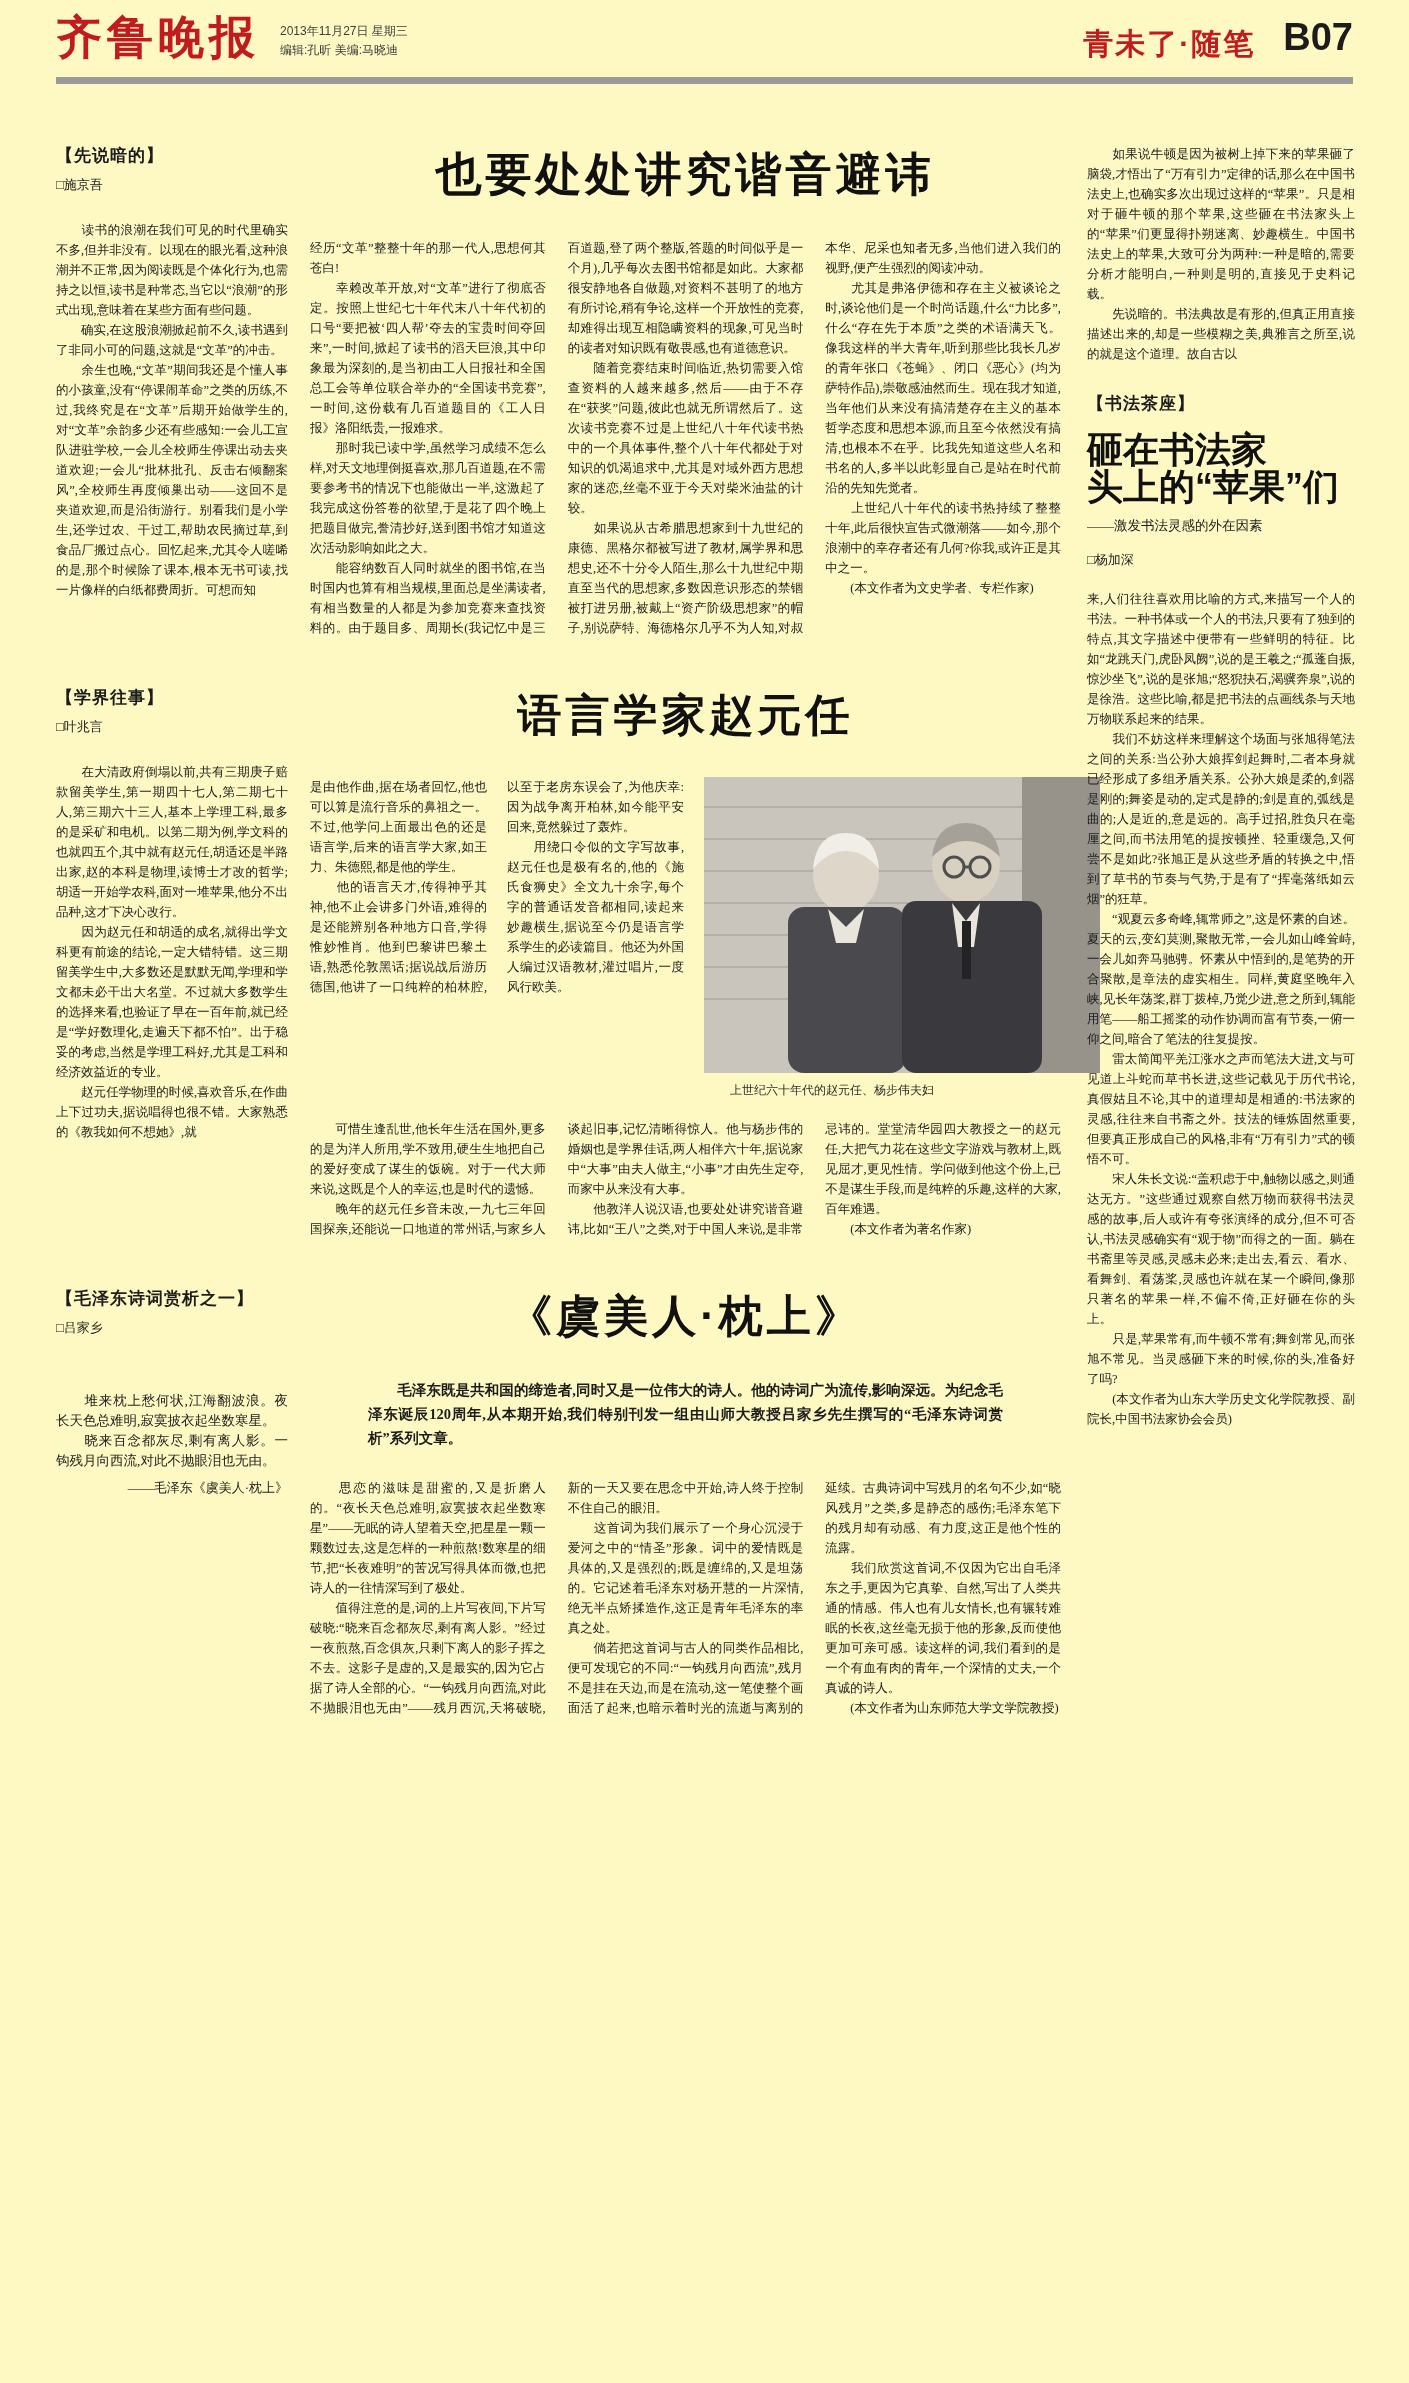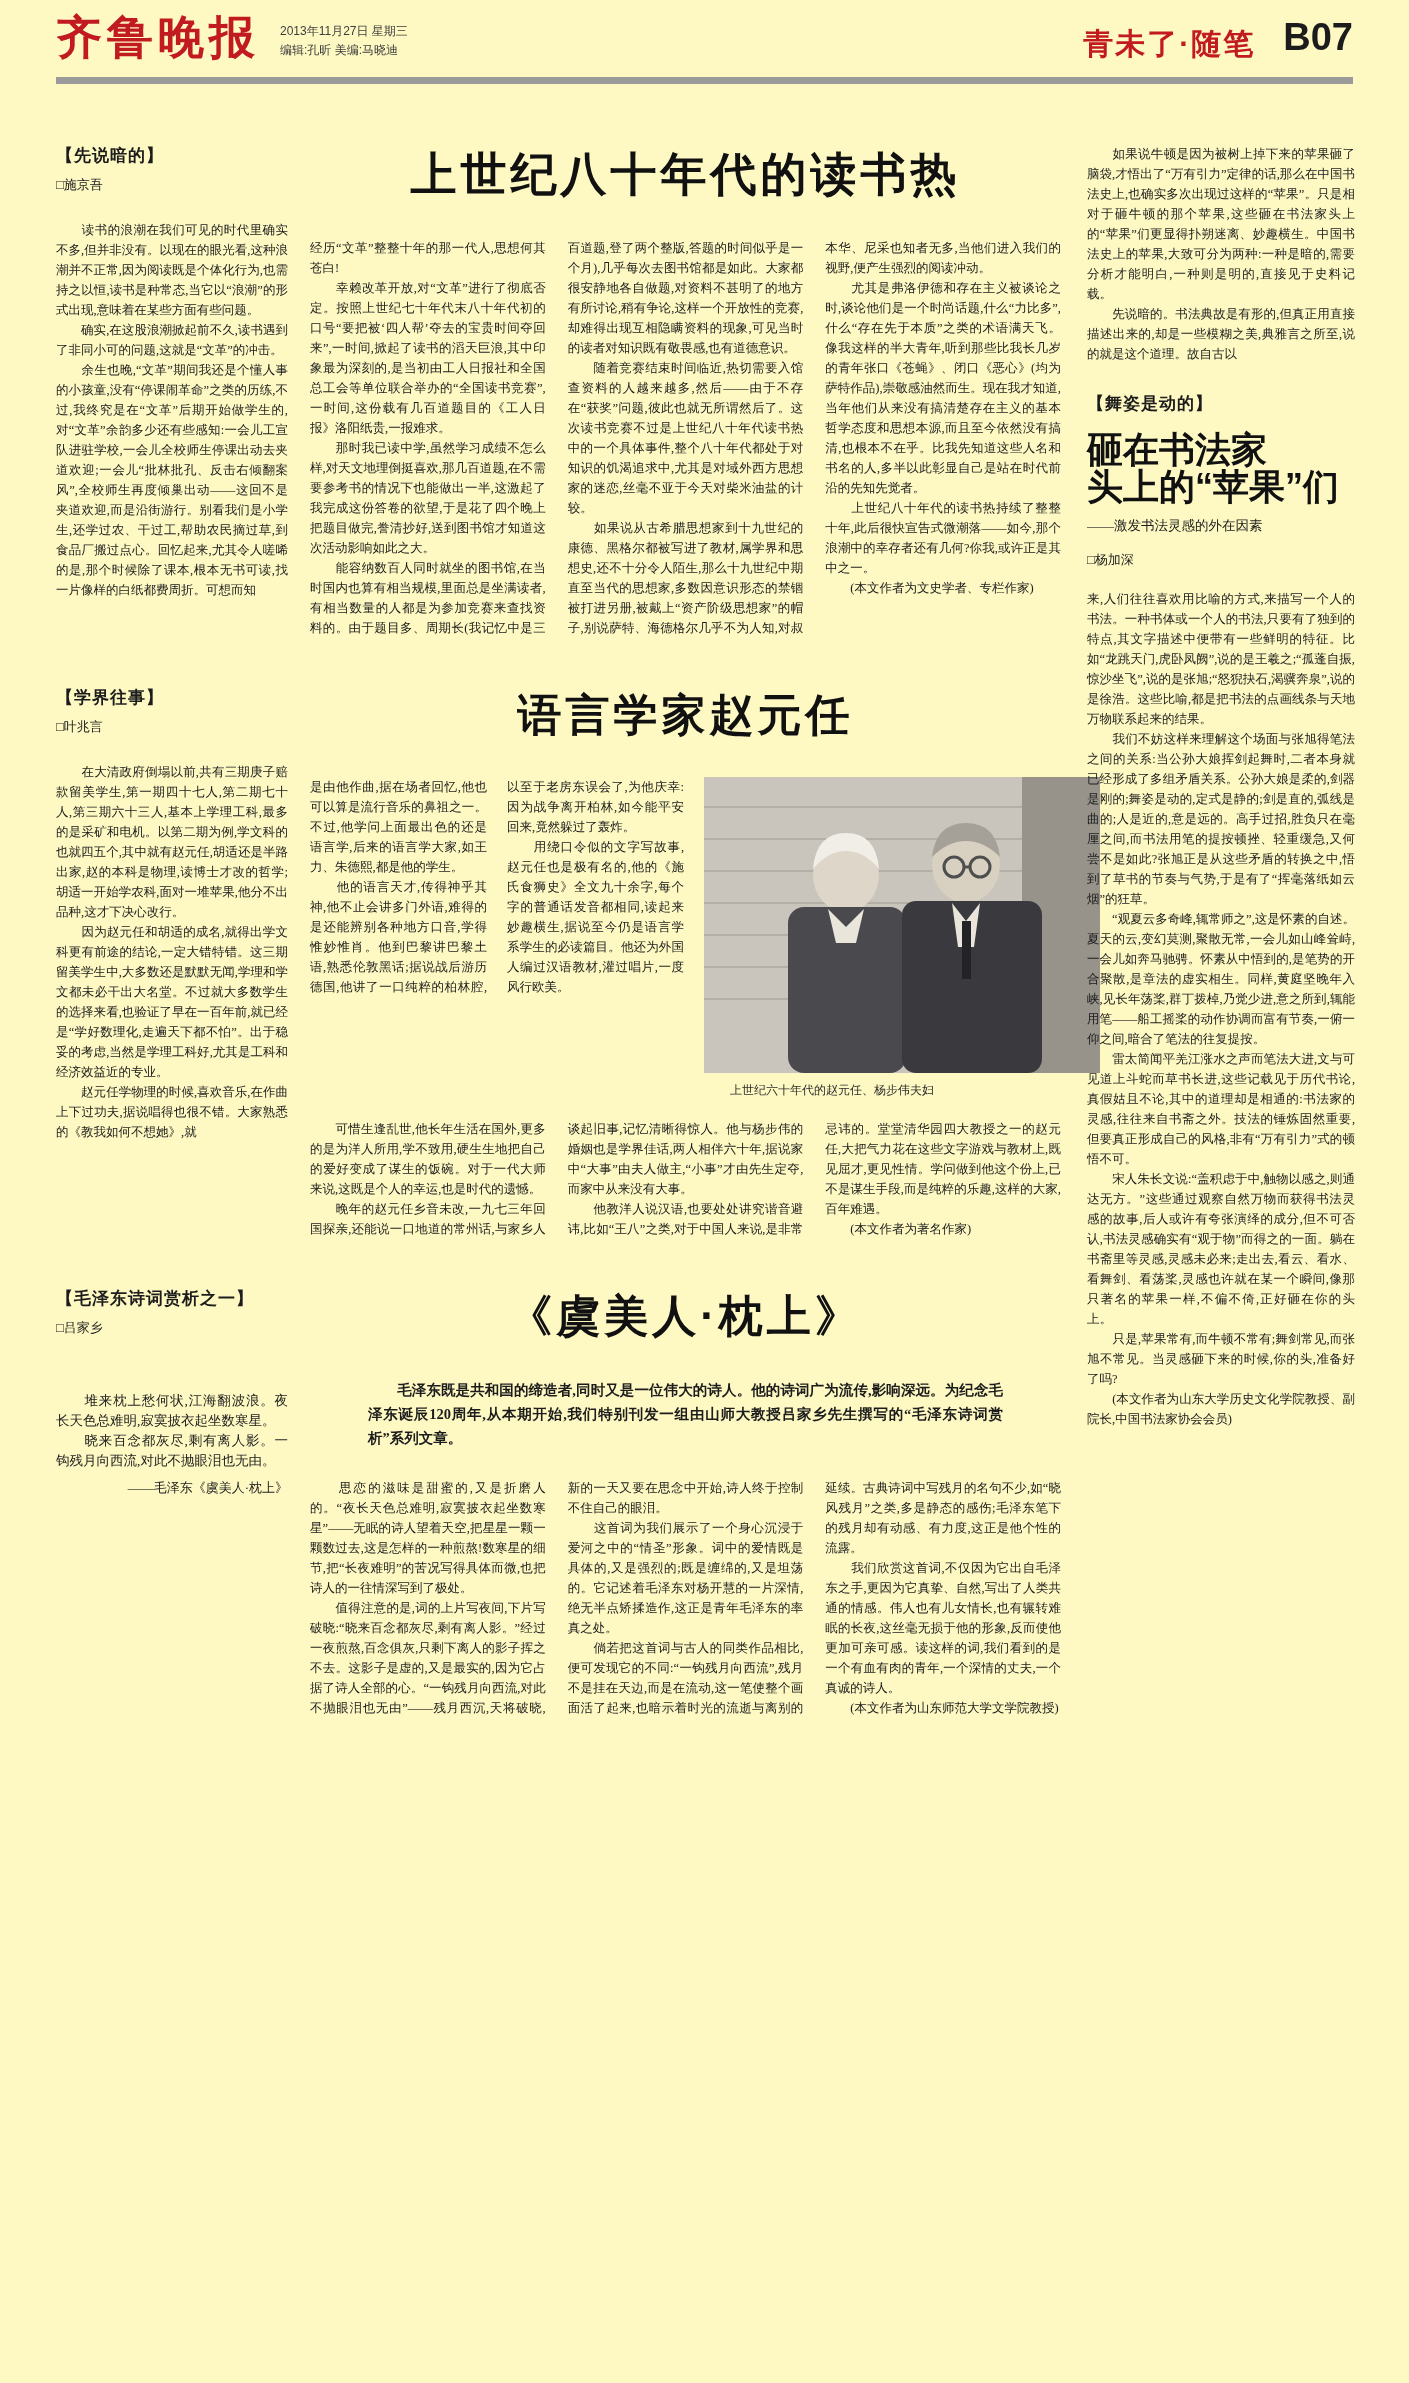--- a/index.html
+++ b/index.html
@@ -83,21 +83,21 @@
 
       <section class="article">
         <div class="kicker-col">
           <div class="kicker">【先说暗的】</div>
           <div class="byline">□施京吾</div>
           <div class="body-text">　　读书的浪潮在我们可见的时代里确实不多,但并非没有。以现在的眼光看,这种浪潮并不正常,因为阅读既是个体化行为,也需持之以恒,读书是种常态,当它以“浪潮”的形式出现,意味着在某些方面有些问题。
 　　确实,在这股浪潮掀起前不久,读书遇到了非同小可的问题,这就是“文革”的冲击。
 　　余生也晚,“文革”期间我还是个懂人事的小孩童,没有“停课闹革命”之类的历练,不过,我终究是在“文革”后期开始做学生的,对“文革”余韵多少还有些感知:一会儿工宣队进驻学校,一会儿全校师生停课出动去夹道欢迎;一会儿“批林批孔、反击右倾翻案风”,全校师生再度倾巢出动——这回不是夹道欢迎,而是沿街游行。别看我们是小学生,还学过农、干过工,帮助农民摘过草,到食品厂搬过点心。回忆起来,尤其令人嗟唏的是,那个时候除了课本,根本无书可读,找一片像样的白纸都费周折。可想而知</div>
         </div>
         <div class="main-col">
-          <h1 class="headline">上世纪八十年代的读书热</h1>
+          <h1 class="headline">也要处处讲究谐音避讳</h1>
           <div class="body-text cols3">经历“文革”整整十年的那一代人,思想何其苍白!
 　　幸赖改革开放,对“文革”进行了彻底否定。按照上世纪七十年代末八十年代初的口号“要把被‘四人帮’夺去的宝贵时间夺回来”,一时间,掀起了读书的滔天巨浪,其中印象最为深刻的,是当初由工人日报社和全国总工会等单位联合举办的“全国读书竞赛”,一时间,这份载有几百道题目的《工人日报》洛阳纸贵,一报难求。
 　　那时我已读中学,虽然学习成绩不怎么样,对天文地理倒挺喜欢,那几百道题,在不需要参考书的情况下也能做出一半,这激起了我完成这份答卷的欲望,于是花了四个晚上把题目做完,誊清抄好,送到图书馆才知道这次活动影响如此之大。
 　　能容纳数百人同时就坐的图书馆,在当时国内也算有相当规模,里面总是坐满读者,有相当数量的人都是为参加竞赛来查找资料的。由于题目多、周期长(我记忆中是三百道题,登了两个整版,答题的时间似乎是一个月),几乎每次去图书馆都是如此。大家都很安静地各自做题,对资料不甚明了的地方有所讨论,稍有争论,这样一个开放性的竞赛,却难得出现互相隐瞒资料的现象,可见当时的读者对知识既有敬畏感,也有道德意识。
 　　随着竞赛结束时间临近,热切需要入馆查资料的人越来越多,然后——由于不存在“获奖”问题,彼此也就无所谓然后了。这次读书竞赛不过是上世纪八十年代读书热中的一个具体事件,整个八十年代都处于对知识的饥渴追求中,尤其是对域外西方思想家的迷恋,丝毫不亚于今天对柴米油盐的计较。
 　　如果说从古希腊思想家到十九世纪的康德、黑格尔都被写进了教材,属学界和思想史,还不十分令人陌生,那么十九世纪中期直至当代的思想家,多数因意识形态的禁锢被打进另册,被戴上“资产阶级思想家”的帽子,别说萨特、海德格尔几乎不为人知,对叔本华、尼采也知者无多,当他们进入我们的视野,便产生强烈的阅读冲动。
 　　尤其是弗洛伊德和存在主义被谈论之时,谈论他们是一个时尚话题,什么“力比多”,什么“存在先于本质”之类的术语满天飞。像我这样的半大青年,听到那些比我长几岁的青年张口《苍蝇》、闭口《恶心》(均为萨特作品),崇敬感油然而生。现在我才知道,当年他们从来没有搞清楚存在主义的基本哲学态度和思想本源,而且至今依然没有搞清,也根本不在乎。比我先知道这些人名和书名的人,多半以此彰显自己是站在时代前沿的先知先觉者。
 　　上世纪八十年代的读书热持续了整整十年,此后很快宣告式微潮落——如今,那个浪潮中的幸存者还有几何?你我,或许正是其中之一。
 　　(本文作者为文史学者、专栏作家)</div>
         </div>
@@ -173,21 +173,21 @@
 　　我们欣赏这首词,不仅因为它出自毛泽东之手,更因为它真挚、自然,写出了人类共通的情感。伟人也有儿女情长,也有辗转难眠的长夜,这丝毫无损于他的形象,反而使他更加可亲可感。读这样的词,我们看到的是一个有血有肉的青年,一个深情的丈夫,一个真诚的诗人。
 　　(本文作者为山东师范大学文学院教授)</div>
         </div>
       </section>
 
     </div>
 
     <aside class="rail">
       <div class="body-text">　　如果说牛顿是因为被树上掉下来的苹果砸了脑袋,才悟出了“万有引力”定律的话,那么在中国书法史上,也确实多次出现过这样的“苹果”。只是相对于砸牛顿的那个苹果,这些砸在书法家头上的“苹果”们更显得扑朔迷离、妙趣横生。中国书法史上的苹果,大致可分为两种:一种是暗的,需要分析才能明白,一种则是明的,直接见于史料记载。
 　　先说暗的。书法典故是有形的,但真正用直接描述出来的,却是一些模糊之美,典雅言之所至,说的就是这个道理。故自古以</div>
-      <div class="kicker">【舞姿是动的】</div>
+      <div class="kicker">【书法茶座】</div>
       <div class="rail-title">砸在书法家</div>
       <div class="rail-title">头上的“苹果”们</div>
       <div class="rail-sub">——激发书法灵感的外在因素</div>
       <div class="byline">□杨加深</div>
       <div class="body-text">来,人们往往喜欢用比喻的方式,来描写一个人的书法。一种书体或一个人的书法,只要有了独到的特点,其文字描述中便带有一些鲜明的特征。比如“龙跳天门,虎卧凤阙”,说的是王羲之;“孤蓬自振,惊沙坐飞”,说的是张旭;“怒猊抉石,渴骥奔泉”,说的是徐浩。这些比喻,都是把书法的点画线条与天地万物联系起来的结果。
 　　我们不妨这样来理解这个场面与张旭得笔法之间的关系:当公孙大娘挥剑起舞时,二者本身就已经形成了多组矛盾关系。公孙大娘是柔的,剑器是刚的;舞姿是动的,定式是静的;剑是直的,弧线是曲的;人是近的,意是远的。高手过招,胜负只在毫厘之间,而书法用笔的提按顿挫、轻重缓急,又何尝不是如此?张旭正是从这些矛盾的转换之中,悟到了草书的节奏与气势,于是有了“挥毫落纸如云烟”的狂草。
 　　“观夏云多奇峰,辄常师之”,这是怀素的自述。夏天的云,变幻莫测,聚散无常,一会儿如山峰耸峙,一会儿如奔马驰骋。怀素从中悟到的,是笔势的开合聚散,是章法的虚实相生。同样,黄庭坚晚年入峡,见长年荡桨,群丁拨棹,乃觉少进,意之所到,辄能用笔——船工摇桨的动作协调而富有节奏,一俯一仰之间,暗合了笔法的往复提按。
 　　雷太简闻平羌江涨水之声而笔法大进,文与可见道上斗蛇而草书长进,这些记载见于历代书论,真假姑且不论,其中的道理却是相通的:书法家的灵感,往往来自书斋之外。技法的锤炼固然重要,但要真正形成自己的风格,非有“万有引力”式的顿悟不可。
 　　宋人朱长文说:“盖积虑于中,触物以感之,则通达无方。”这些通过观察自然万物而获得书法灵感的故事,后人或许有夸张演绎的成分,但不可否认,书法灵感确实有“观于物”而得之的一面。躺在书斋里等灵感,灵感未必来;走出去,看云、看水、看舞剑、看荡桨,灵感也许就在某一个瞬间,像那只著名的苹果一样,不偏不倚,正好砸在你的头上。
 　　只是,苹果常有,而牛顿不常有;舞剑常见,而张旭不常见。当灵感砸下来的时候,你的头,准备好了吗?

